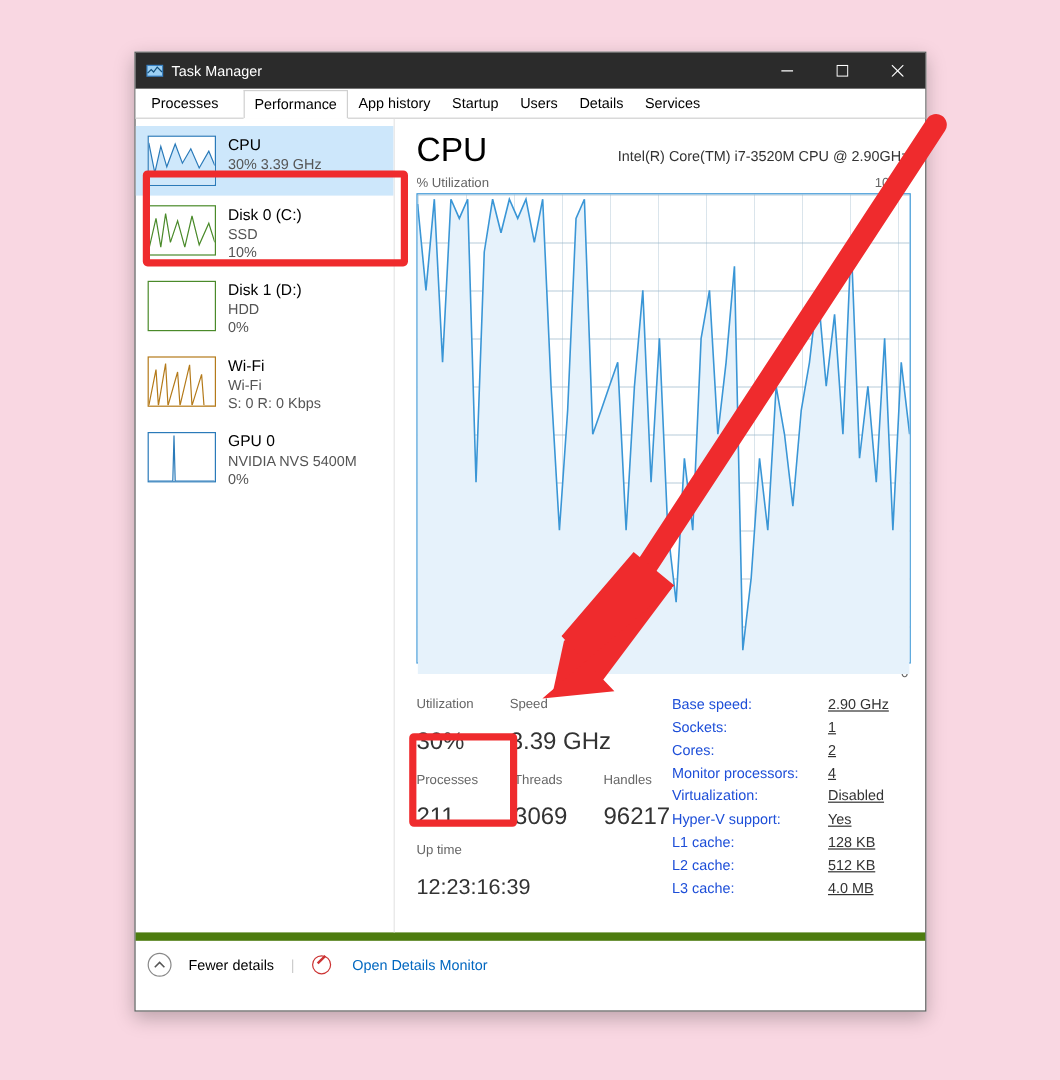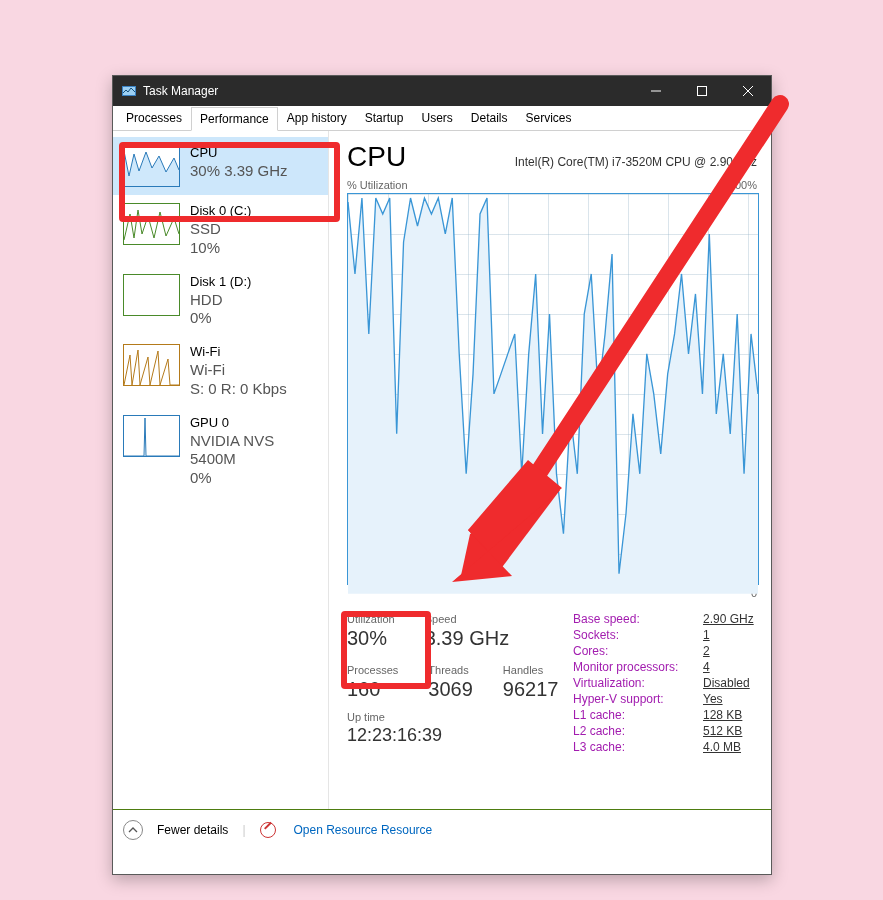--- a/index.html
+++ b/index.html
@@ -1,54 +1,54 @@
 <!DOCTYPE html>
 <html><head>
 <meta charset="utf-8">
 <style>
 html,body{margin:0;padding:0;font-family:"Segoe UI",Tahoma,sans-serif;}
 body{background:#f9d7e2;width:883px;height:900px;position:relative;overflow:hidden;}
-.window{position:absolute;left:112px;top:75px;width:658px;height:798px;background:#fff;border:1px solid #5a5a5a;box-shadow:0 5px 15px rgba(0,0,0,.25);}
+.window{position:absolute;left:112px;top:43px;width:658px;height:798px;background:#fff;border:1px solid #5a5a5a;box-shadow:0 5px 15px rgba(0,0,0,.25);}
 .titlebar{background:#2b2b2b;height:30px;display:flex;align-items:center;color:#fff;font-size:12px;}
 .titlebar .ticon{width:16px;height:16px;margin:0 6px 0 8px;display:inline-flex;align-items:center;justify-content:center;}
 .titlebar .ticon svg{display:block;}
 .titlebar .spacer{flex:1;}
 .winbtn{width:46px;height:30px;display:flex;align-items:center;justify-content:center;color:#fff;font-family:inherit;font-size:12px;}
 .winbtn svg{display:block;}
 .menubar{height:24px;display:flex;align-items:center;padding:0 4px;font-size:12px}
 .menubar span{padding:3px 8px;}
 .tabs{display:flex;border-bottom:1px solid #d0d0d0;font-size:12px;padding-left:4px;background:#fff}
 .tabs span{padding:4px 8px;border:1px solid transparent;border-bottom:none;margin-right:0;}
-.tabs span.active{border:1px solid #d0d0d0;border-bottom:1px solid #fff;background:#fff;position:relative;top:1px;}
+.tabs span.active{border:1px solid #d0d0d0;border-bottom:1px solid #fff;background:#fff;position:relative;top:1px;margin-left:12px;}
 .body{display:flex;height:calc(100% - 30px - 24px - 26px - 40px);}
 .sidebar{width:215px;border-right:1px solid #e5e5e5;overflow:hidden; padding-top:6px;}
 .side-item{display:flex;align-items:flex-start;padding:8px 8px 8px 10px;font-size:12px;}
 .side-item.selected{background:#cde7fb;}
 .thumb{width:55px;height:40px;border:1px solid;margin-right:10px;flex:0 0 auto;position:relative;overflow:hidden;background:#fff;}
 .thumb svg{position:absolute;inset:0;}
 .side-text .t{font-size:13px;margin-bottom:2px;}
-.side-text .s{font-size:15px;color:#555;line-height:1.25;}
+.side-text .s{font-size:12px;color:#555;line-height:1.25;}
 .main{flex:1;padding:10px 14px 0 18px;position:relative;}
 .main-head{display:flex;align-items:baseline;margin-bottom:6px;gap:20px;}
 .main-head h1{font-size:28px;font-weight:400;margin:0;}
 .main-head .sub{font-size:12px;color:#333;flex:1;text-align:right}
 .axis-row{display:flex;justify-content:space-between;font-size:11px;color:#666;margin-bottom:2px;}
 .bigchart{width:100%;height:390px;border:1px solid #3a96d6;position:relative;background:#fff;}
 .bigchart svg{position:absolute;inset:0;}
 .axis-bot{display:flex;justify-content:space-between;font-size:11px;color:#666;margin:2px 0 10px;}
-.stats{display:flex;gap:26px;font-size:12px;}
+.stats{display:flex;gap:13px;font-size:12px;}
 .stat-col{display:flex;flex-direction:column;gap:10px;min-width:0}
 .stat .lbl{font-size:11px;color:#666;}
-.stat .val{font-size:20px;color:#333;margin-top:2px;}
+.stat .val{font-size:20px;color:#333;margin-top:14px;}
 .rows{display:flex;gap:30px;margin-top:4px;}
 .rows .stat .val{font-size:20px;}
 .kv{display:grid;grid-template-columns:110px auto;font-size:12px;color:#555;row-gap:2px;column-gap:20px; margin-top:3px;}
-.kv .k{color:#a21caf;}
+.kv .k{color:#1d4ed8;}
 .kv .v{color:#333;text-decoration:underline;}
-.footer{height:40px;border-top:1px solid #4d7c0f;display:flex;align-items:center;padding:0 10px;font-size:12px;gap:14px;}
+.footer{height:40px;border-top:7px solid #4d7c0f;display:flex;align-items:center;padding:0 10px;font-size:12px;gap:14px;}
 .footer .circ{width:18px;height:18px;border:1px solid #888;border-radius:50%;display:flex;align-items:center;justify-content:center;font-size:10px;color:#555;}
 .footer a{color:#0067c0;text-decoration:none;}
 .footer .rmicon{width:14px;height:14px;border:1.5px solid #c33;border-radius:50%;display:inline-block;position:relative;margin-right:4px;vertical-align:middle;}
 .footer .rmicon::after{content:"";position:absolute;left:6px;top:-2px;width:1.5px;height:9px;background:#c33;transform:rotate(45deg);}
 
 .gridlines{position:absolute;inset:0;background:
  repeating-linear-gradient(to right, rgba(150,180,200,.35) 0 1px, transparent 1px 40px),
  repeating-linear-gradient(to bottom, rgba(150,180,200,.35) 0 1px, transparent 1px 40px);}
 
 .ann{position:absolute;pointer-events:none;}
@@ -205,21 +205,21 @@
               <div class="val">30%</div>
             </div>
             <div class="stat">
               <div class="lbl">Speed</div>
               <div class="val">3.39 GHz</div>
             </div>
           </div>
           <div class="rows">
             <div class="stat">
               <div class="lbl">Processes</div>
-              <div class="val">160</div>
+              <div class="val">211</div>
             </div>
             <div class="stat">
               <div class="lbl">Threads</div>
               <div class="val">3069</div>
             </div>
             <div class="stat">
               <div class="lbl">Handles</div>
               <div class="val">96217</div>
             </div>
           </div>
@@ -254,21 +254,21 @@
 
   <div class="footer">
     <span class="circ">
       <svg width="10" height="10">
           <polyline points="1,7 5,3 9,7" fill="none" stroke="#555" stroke-width="1.3"></polyline>
         </svg>
     </span>
     <span>Fewer details</span>
     <span style="color:#ccc">|</span>
     <span class="rmicon"></span>
-    <a href="#">Open Resource Resource</a>
+    <a href="#">Open Details Monitor</a>
   </div>
 </div>
 
 <div class="highlight-box" style="left:119px;top:142px;width:209px;height:68px;"></div>
 <div class="highlight-box" style="left:341px;top:611px;width:78px;height:66px;"></div>
 <svg class="ann" style="left:0;top:0;width:883px;height:900px">
   <defs></defs>
   <line x1="780" y1="104" x2="510" y2="516" stroke="#ef2b2d" stroke-width="18" stroke-linecap="round"></line>
   <polygon points="460,580 560,490 530,466" fill="#ef2b2d"></polygon>
   <polygon points="460,580 500,570 560,490 470,534" fill="#ef2b2d"></polygon>

